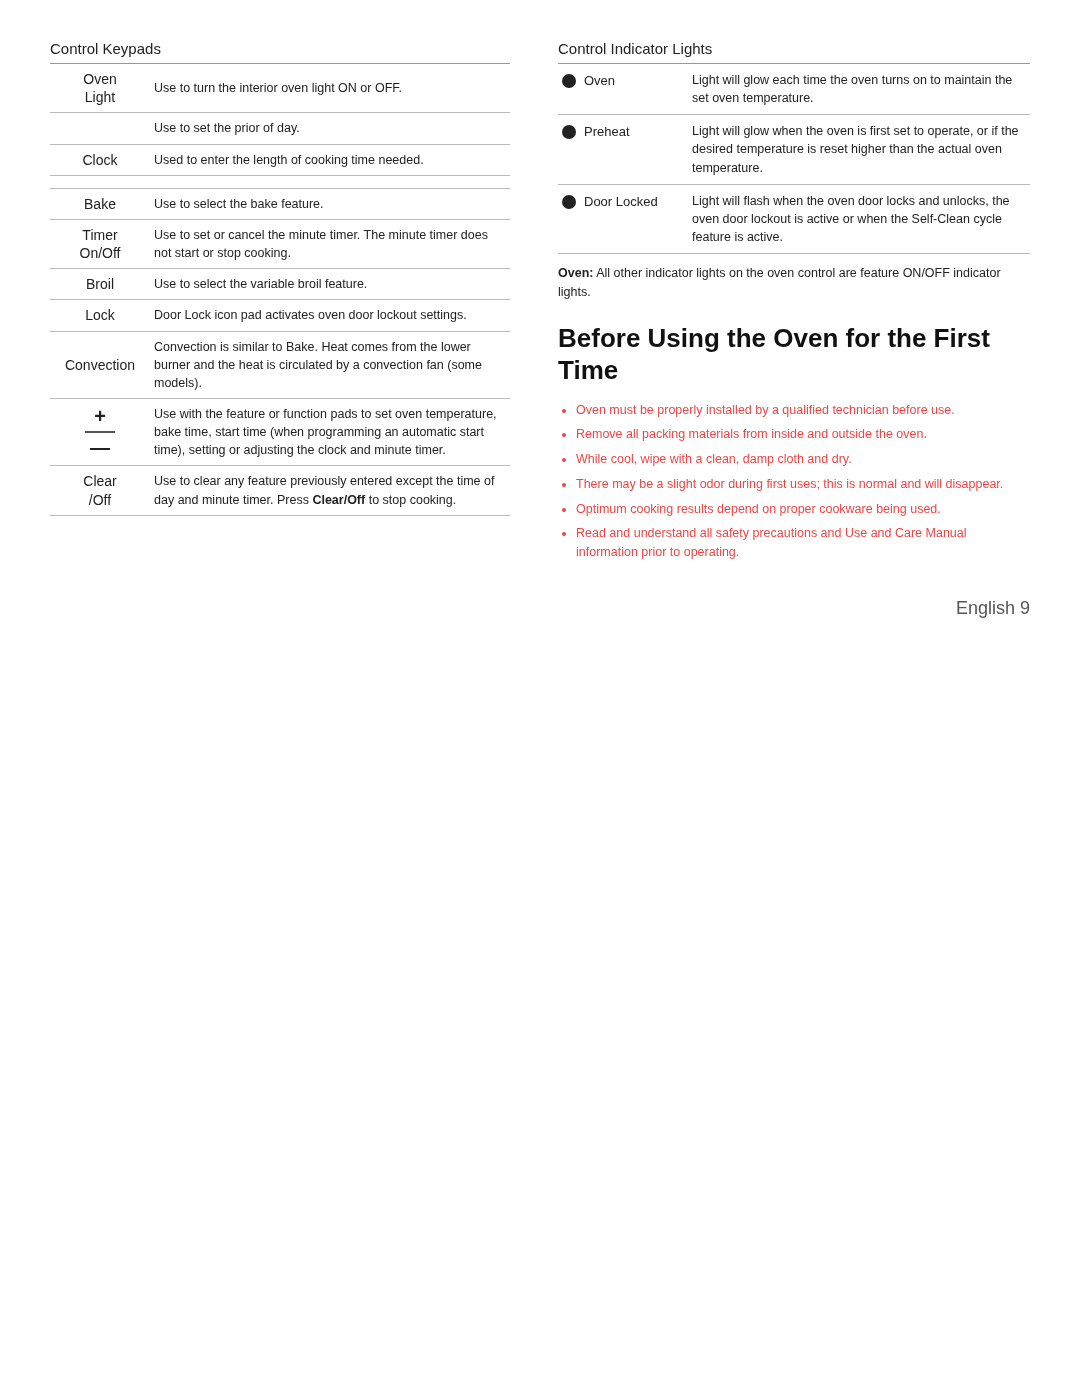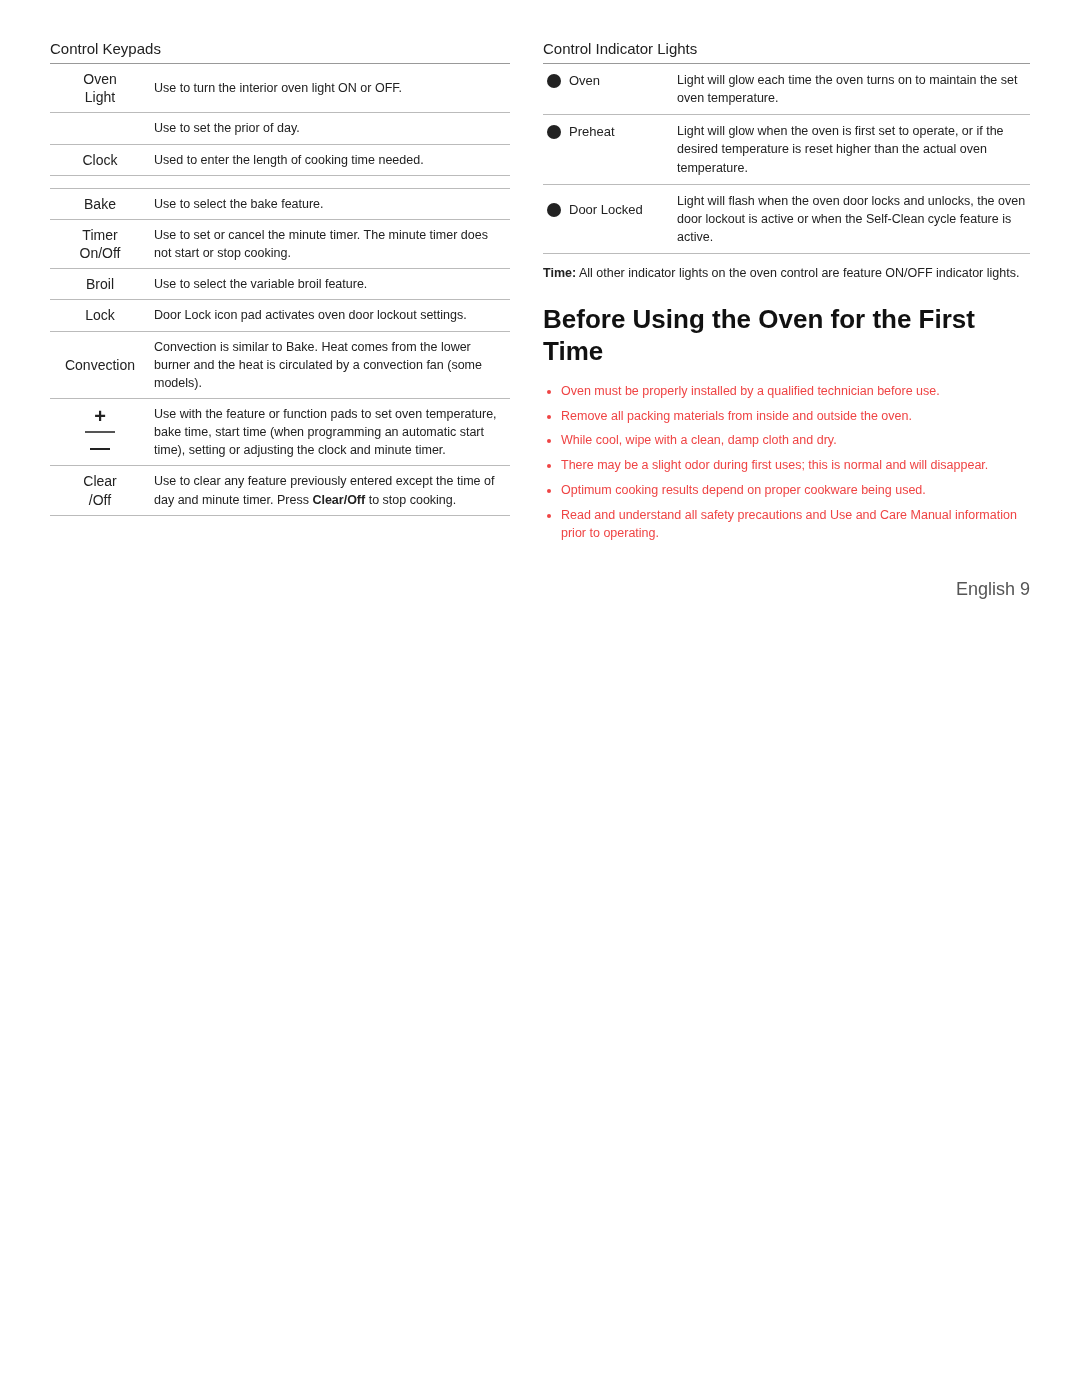--- a/index.html
+++ b/index.html
@@ -7,21 +7,21 @@
       font-family: Arial, Helvetica, sans-serif;
       font-size: 13px;
       color: #222;
       background: #fff;
       width: 1080px;
       min-height: 1397px;
       padding: 40px 50px 40px 50px;
     }
     .page-layout {
       display: flex;
-      gap: 33px;
+      gap: 48px;
       align-items: flex-start;
     }
     .left-col {
       flex: 0 0 460px;
       max-width: 460px;
     }
     .right-col {
       flex: 1;
     }
 
@@ -221,31 +221,31 @@
           <tr>
             <td style="width: 130px; vertical-align: top; padding-top: 7px;">
               <div class="light-name-cell">
                 <span class="light-dot"></span>
                 <span class="light-name">Preheat</span>
               </div>
             </td>
             <td class="light-desc">Light will glow when the oven is first set to operate, or if the desired temperature is reset higher than the actual oven temperature.</td>
           </tr>
           <tr>
-            <td style="width: 130px; vertical-align: top; padding-top: 15px;">
+            <td style="width: 130px; vertical-align: top; padding-top: 7px;">
               <div class="light-name-cell">
                 <span class="light-dot"></span>
                 <span class="light-name">Door Locked</span>
               </div>
             </td>
             <td class="light-desc">Light will flash when the oven door locks and unlocks, the oven door lockout is active or when the Self-Clean cycle feature is active.</td>
           </tr>
         </tbody>
     </table>
-    <p class="note-text" id="note-para"><b>Time:</b> All other indicator lights on the oven control are feature ON/OFF indicator lights.</p>
+    <p class="note-text" id="note-para"><b>Oven:</b> All other indicator lights on the oven control are feature ON/OFF indicator lights.</p>
     <h2 class="before-heading" id="before-heading-el">Before Using the Oven for the First Time</h2>
     <ul class="bullet-list" id="bullets-list">
         <li>Oven must be properly installed by a qualified technician before use.</li>
         <li>Remove all packing materials from inside and outside the oven.</li>
         <li>While cool, wipe with a clean, damp cloth and dry.</li>
         <li>There may be a slight odor during first uses; this is normal and will disappear.</li>
         <li>Optimum cooking results depend on proper cookware being used.</li>
         <li>Read and understand all safety precautions and Use and Care Manual information prior to operating.</li>
       </ul>
   </div>

